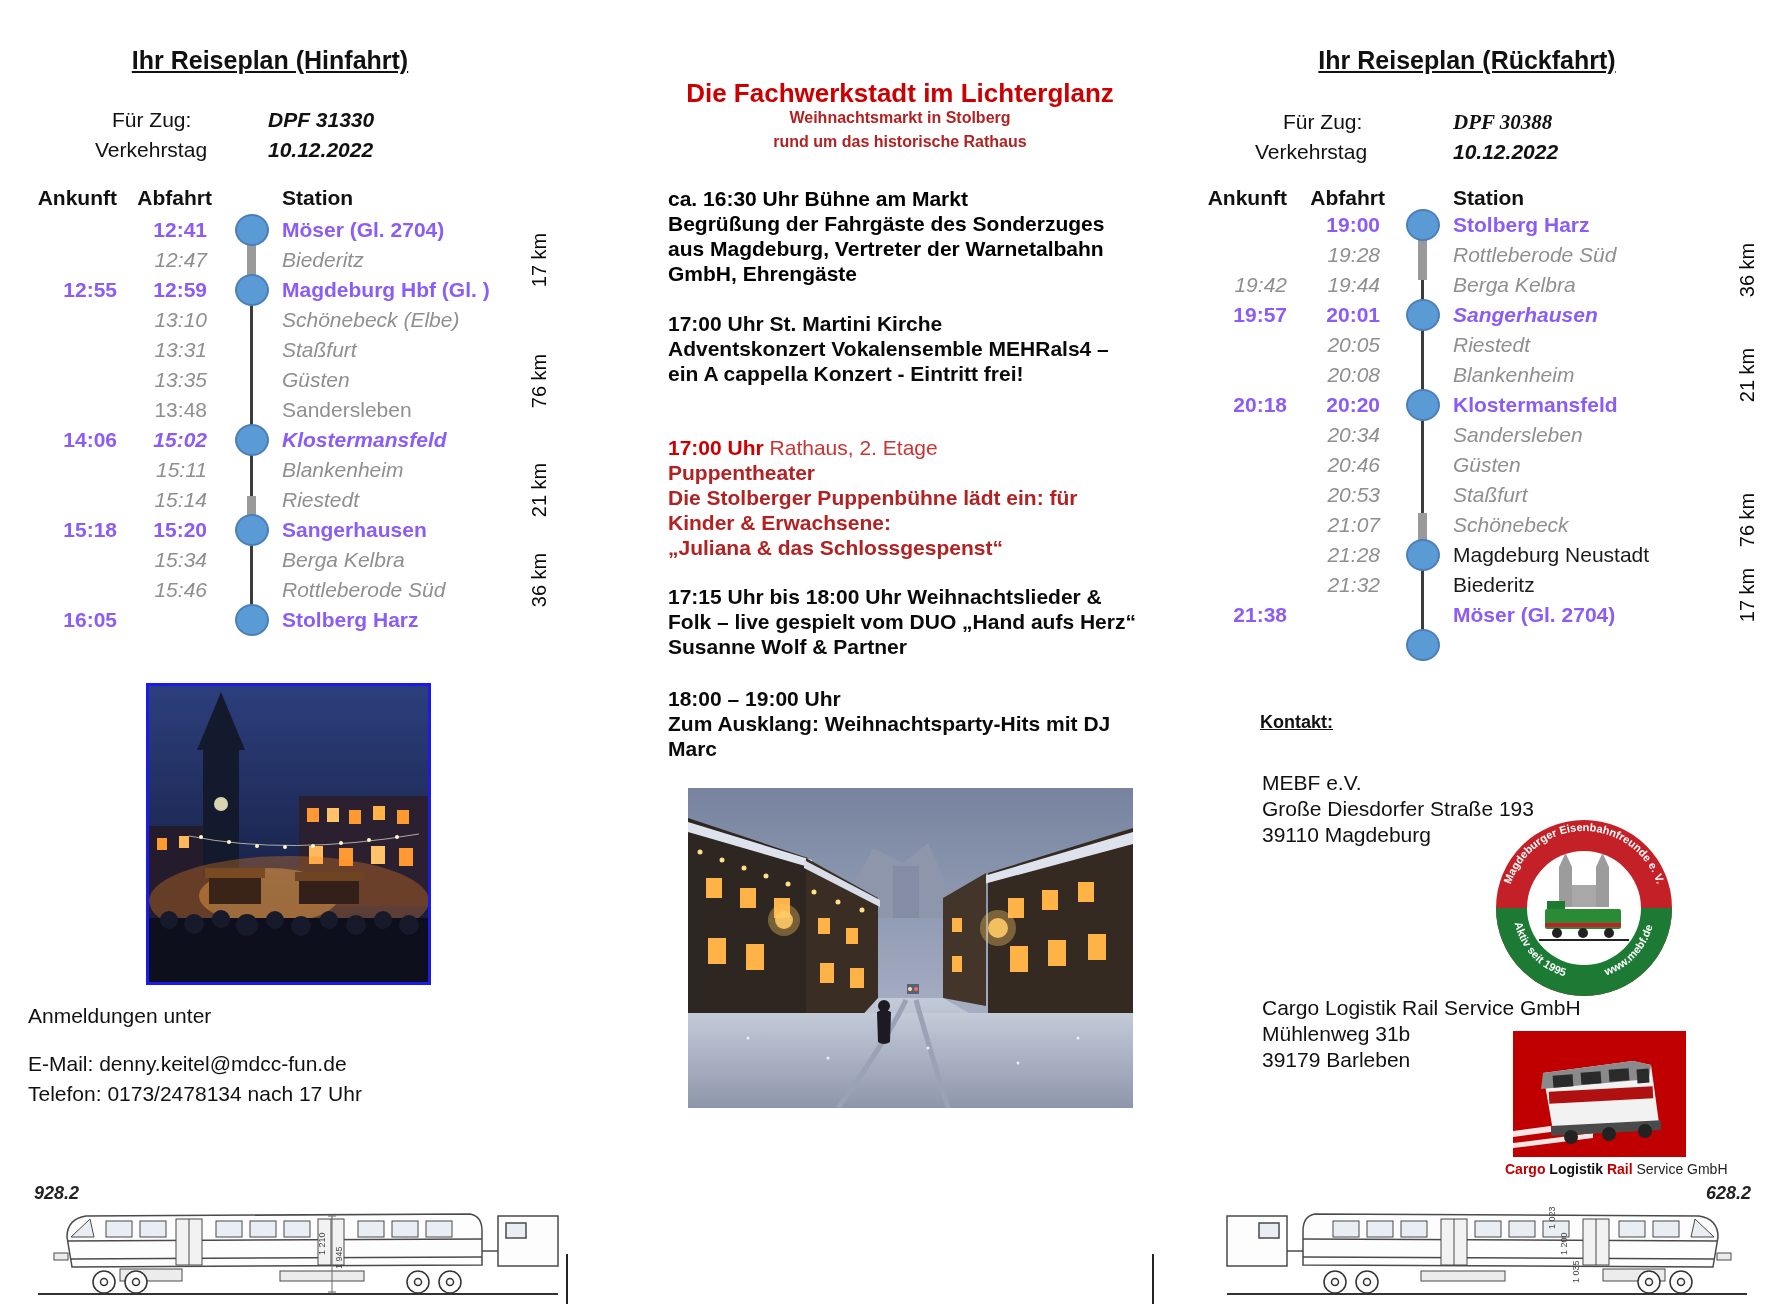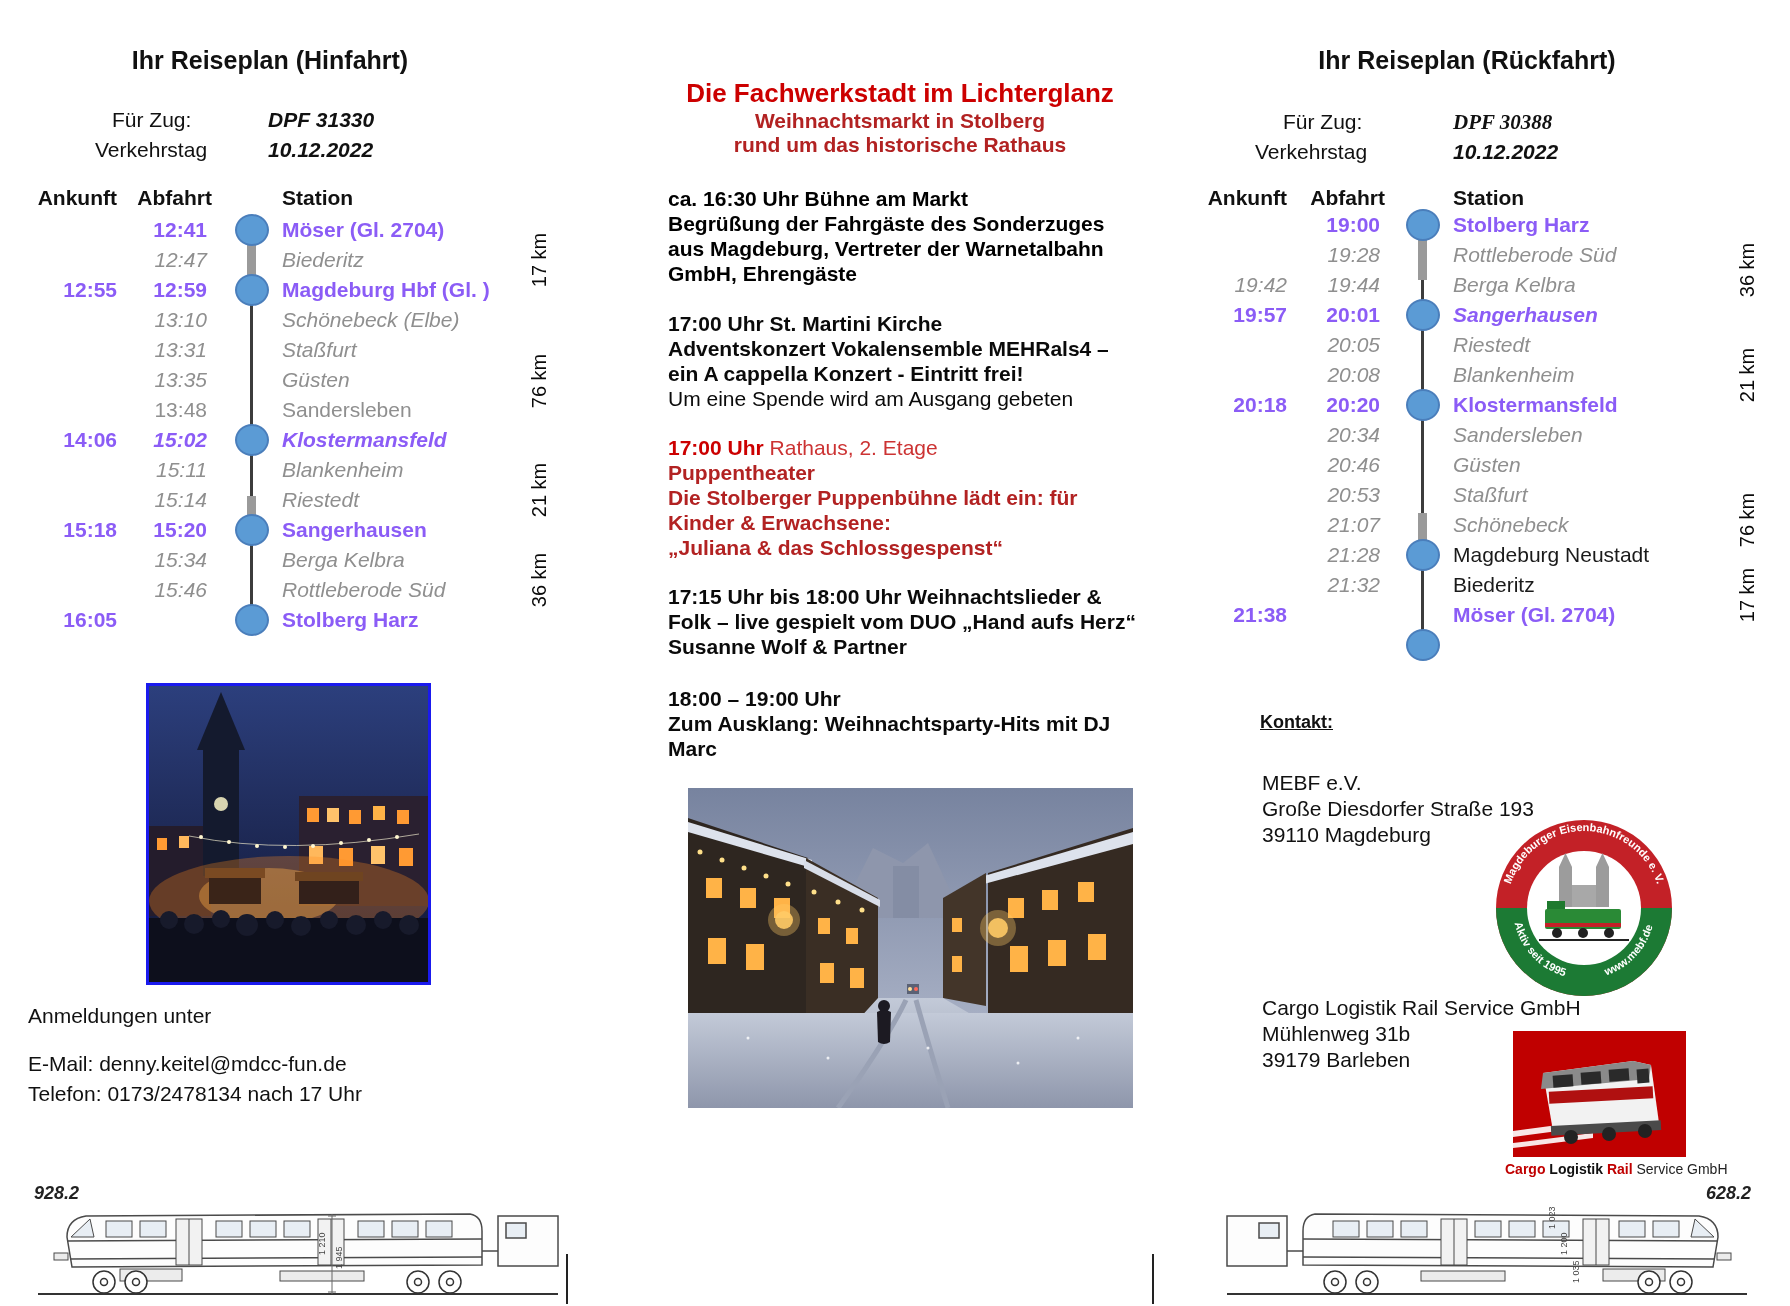--- a/index.html
+++ b/index.html
@@ -1,19 +1,19 @@
 <!DOCTYPE html>
 <html><head>
 <meta charset="utf-8">
 <style>
   html,body{margin:0;padding:0;background:#ffffff;}
   body{width:1790px;height:1306px;position:relative;overflow:hidden;
        font-family:"Liberation Sans","DejaVu Sans",sans-serif;color:#111;}
   .abs{position:absolute;}
-  .ctitle{font-size:25px;font-weight:bold;text-align:center;white-space:nowrap;}
+  .ctitle{font-size:25px;font-weight:bold;text-align:center;white-space:nowrap;text-decoration:underline;}
   .lbl{font-size:21px;white-space:nowrap;}
   .val{font-size:21px;font-weight:bold;font-style:italic;white-space:nowrap;}
   .thead{display:flex;font-size:21px;font-weight:bold;}
   .trow{display:flex;height:30px;align-items:center;font-size:21px;white-space:nowrap;}
   .ta{width:84px;text-align:right;}
   .td{width:90px;text-align:right;}
   .sp{width:75px;}
   .ts{flex:1;text-align:left;}
   .r .ta{width:97px;}
   .r .td{width:93px;}
@@ -24,21 +24,21 @@
   .dep-italic .td,.dep-italic .ts{font-style:italic;}
   .st-italic .ts{font-style:italic;}
   .darkstation .ts{color:#1a1a1a;font-style:normal;}
   .tline{position:absolute;width:3px;background:#3c3c3c;}
   .tseg{position:absolute;width:9px;background:#9a9a9a;}
   .dot{position:absolute;width:34px;height:32px;border-radius:50%;
        background:#5b9bd5;border:2px solid #4a7ebb;box-sizing:border-box;}
   .km{position:absolute;width:90px;height:24px;font-size:20px;text-align:center;
       transform:rotate(-90deg);white-space:nowrap;color:#0a0a0a;}
   .ptitle{font-size:26px;font-weight:bold;color:#cc0000;text-align:center;white-space:nowrap;}
-  .psub{font-size:21px;font-weight:bold;color:#b22222;text-align:center;white-space:nowrap;}
+  .psub{font-size:16px;font-weight:bold;color:#b22222;text-align:center;white-space:nowrap;}
   .pblock{font-size:21px;line-height:25px;white-space:nowrap;}
   .green{color:#000000;font-weight:bold;}
   .blackb{color:#0a0a0a;font-weight:bold;}
   .blackr{color:#0a0a0a;font-weight:normal;}
   .redb{color:#b22222;font-weight:bold;}
   .redtime{color:#cc0000;font-weight:bold;}
   .redreg{color:#cc3333;font-weight:normal;}
   .kontakt{font-size:18px;font-weight:bold;text-decoration:underline;}
   .addr{font-size:21px;line-height:26px;white-space:nowrap;}
   .signup{font-size:21px;white-space:nowrap;}
@@ -293,21 +293,20 @@
   <div>ca. 16:30 Uhr Bühne am Markt</div>
   <div>Begrüßung der Fahrgäste des Sonderzuges</div>
   <div>aus Magdeburg, Vertreter der Warnetalbahn</div>
   <div>GmbH, Ehrengäste</div>
 </div>
 
 <div class="abs pblock" style="left:668px;top:311px;">
   <div class="blackb">17:00 Uhr St. Martini Kirche</div>
   <div class="blackb">Adventskonzert Vokalensemble MEHRals4 –</div>
   <div class="blackb">ein A cappella Konzert - Eintritt frei!</div>
-  <div class="blackr">Um eine Spende wird am Ausgang gebeten</div>
 </div>
 
 <div class="abs pblock" style="left:668px;top:435px;">
   <div><span class="redtime">17:00 Uhr</span><span class="redreg"> Rathaus, 2. Etage</span></div>
   <div class="redb">Puppentheater</div>
   <div class="redb">Die Stolberger Puppenbühne lädt ein: für</div>
   <div class="redb">Kinder &amp; Erwachsene:</div>
   <div class="redb">„Juliana &amp; das Schlossgespenst“</div>
 </div>
 

